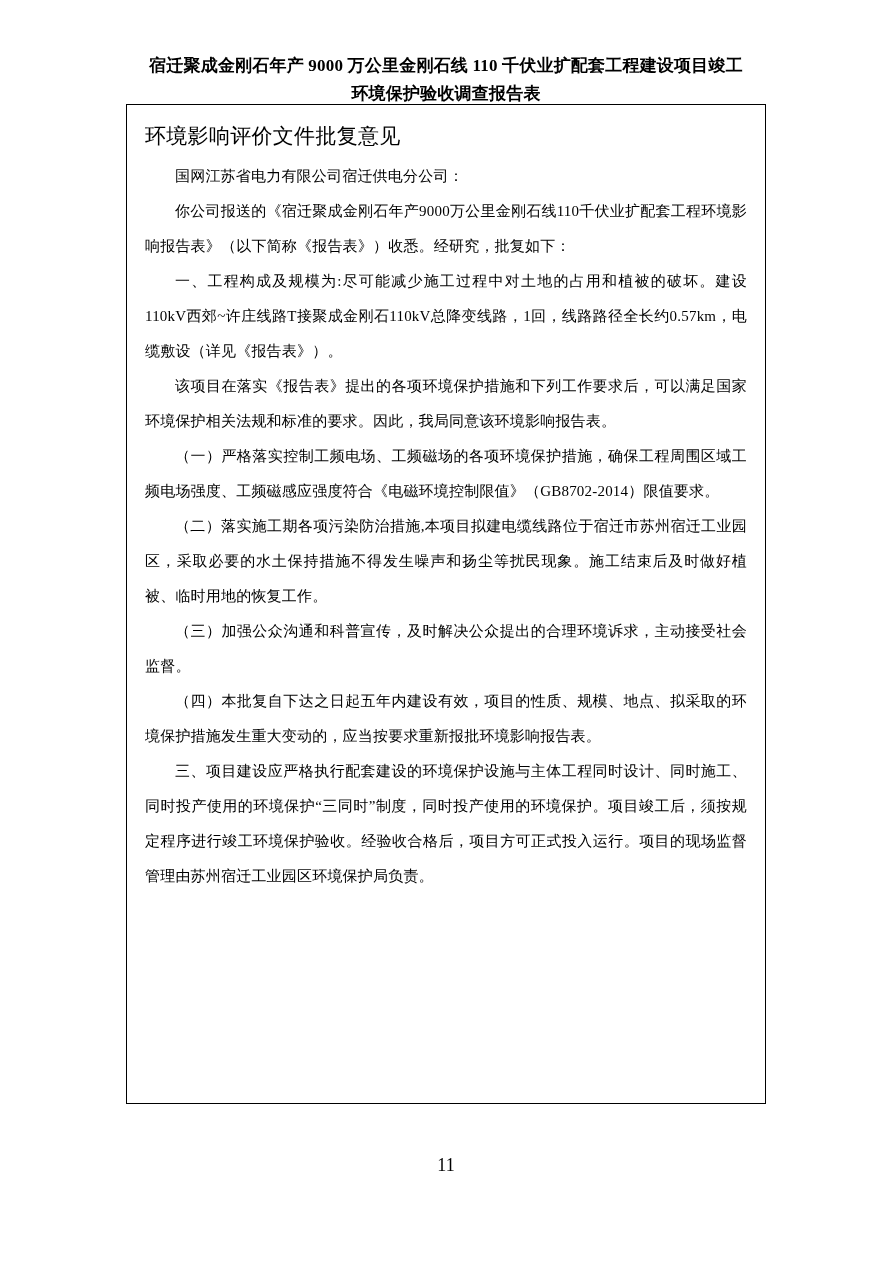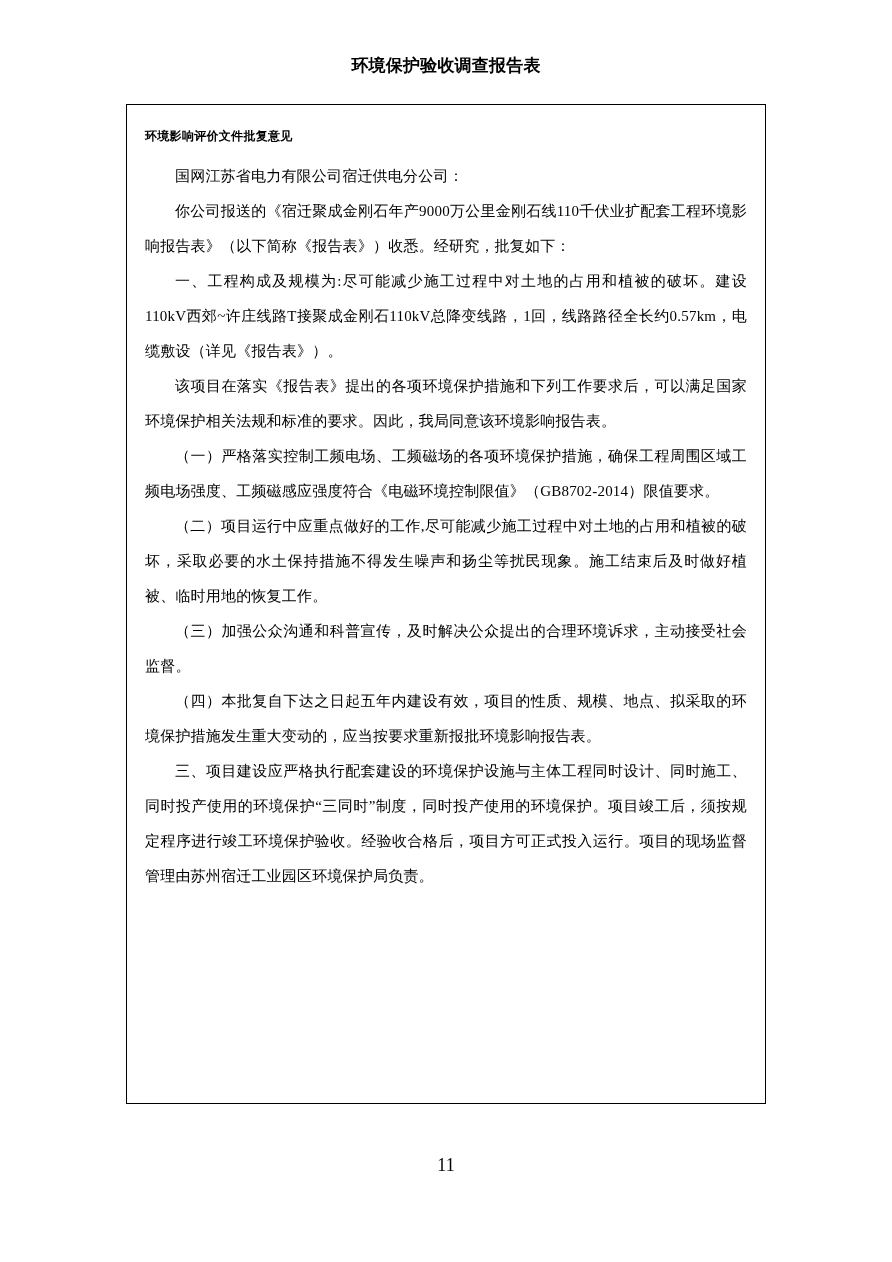--- a/index.html
+++ b/index.html
@@ -37,22 +37,22 @@
     position: absolute;
     left: 126px;
     top: 104px;
     width: 640px;
     height: 1000px;
     border: 1.5px solid #000;
     box-sizing: border-box;
     padding: 14px 18px 0 18px;
   }
   .section-title {
-    font-size: 12px;
-    font-weight: bold;
+    font-size: 21px;
+    font-weight: normal;
     line-height: 26px;
     margin: 4px 0 10px 0;
     letter-spacing: 0.3px;
   }
   p.para {
     font-size: 15px;
     line-height: 35px;
     margin: 0;
     text-align: justify;
     text-justify: inter-ideograph;
@@ -67,33 +67,34 @@
     text-align: center;
     font-size: 18px;
   }
 </style>
 </head>
 <body>
 
 <div class="page">
 
   <div class="header-title">
+    <span>宿迁聚成金刚石年产 9000 万公里金刚石线 110 千伏业扩配套工程建设项目竣工</span>
     <span class="line2">环境保护验收调查报告表</span>
   </div>
 
   <div class="doc-box">
 
     <div class="section-title">环境影响评价文件批复意见</div>
 
     <p class="para">国网江苏省电力有限公司宿迁供电分公司：</p>
     <p class="para">你公司报送的《宿迁聚成金刚石年产9000万公里金刚石线110千伏业扩配套工程环境影响报告表》（以下简称《报告表》）收悉。经研究，批复如下：</p>
     <p class="para">一、工程构成及规模为:尽可能减少施工过程中对土地的占用和植被的破坏。建设110kV西郊~许庄线路T接聚成金刚石110kV总降变线路，1回，线路路径全长约0.57km，电缆敷设（详见《报告表》）。</p>
     <p class="para">该项目在落实《报告表》提出的各项环境保护措施和下列工作要求后，可以满足国家环境保护相关法规和标准的要求。因此，我局同意该环境影响报告表。</p>
     <p class="para">（一）严格落实控制工频电场、工频磁场的各项环境保护措施，确保工程周围区域工频电场强度、工频磁感应强度符合《电磁环境控制限值》（GB8702-2014）限值要求。</p>
-    <p class="para">（二）项目运行中应重点做好的工作,尽可能减少施工过程中对土地的占用和植被的破坏，采取必要的水土保持措施不得发生噪声和扬尘等扰民现象。施工结束后及时做好植被、临时用地的恢复工作。</p>
+    <p class="para">（二）落实施工期各项污染防治措施,本项目拟建电缆线路位于宿迁市苏州宿迁工业园区，采取必要的水土保持措施不得发生噪声和扬尘等扰民现象。施工结束后及时做好植被、临时用地的恢复工作。</p>
     <p class="para">（三）加强公众沟通和科普宣传，及时解决公众提出的合理环境诉求，主动接受社会监督。</p>
     <p class="para">（四）本批复自下达之日起五年内建设有效，项目的性质、规模、地点、拟采取的环境保护措施发生重大变动的，应当按要求重新报批环境影响报告表。</p>
     <p class="para">三、项目建设应严格执行配套建设的环境保护设施与主体工程同时设计、同时施工、同时投产使用的环境保护“三同时”制度，同时投产使用的环境保护。项目竣工后，须按规定程序进行竣工环境保护验收。经验收合格后，项目方可正式投入运行。项目的现场监督管理由苏州宿迁工业园区环境保护局负责。</p>
 
   </div>
 
   <div class="page-number">11</div>
 
 </div>
 

